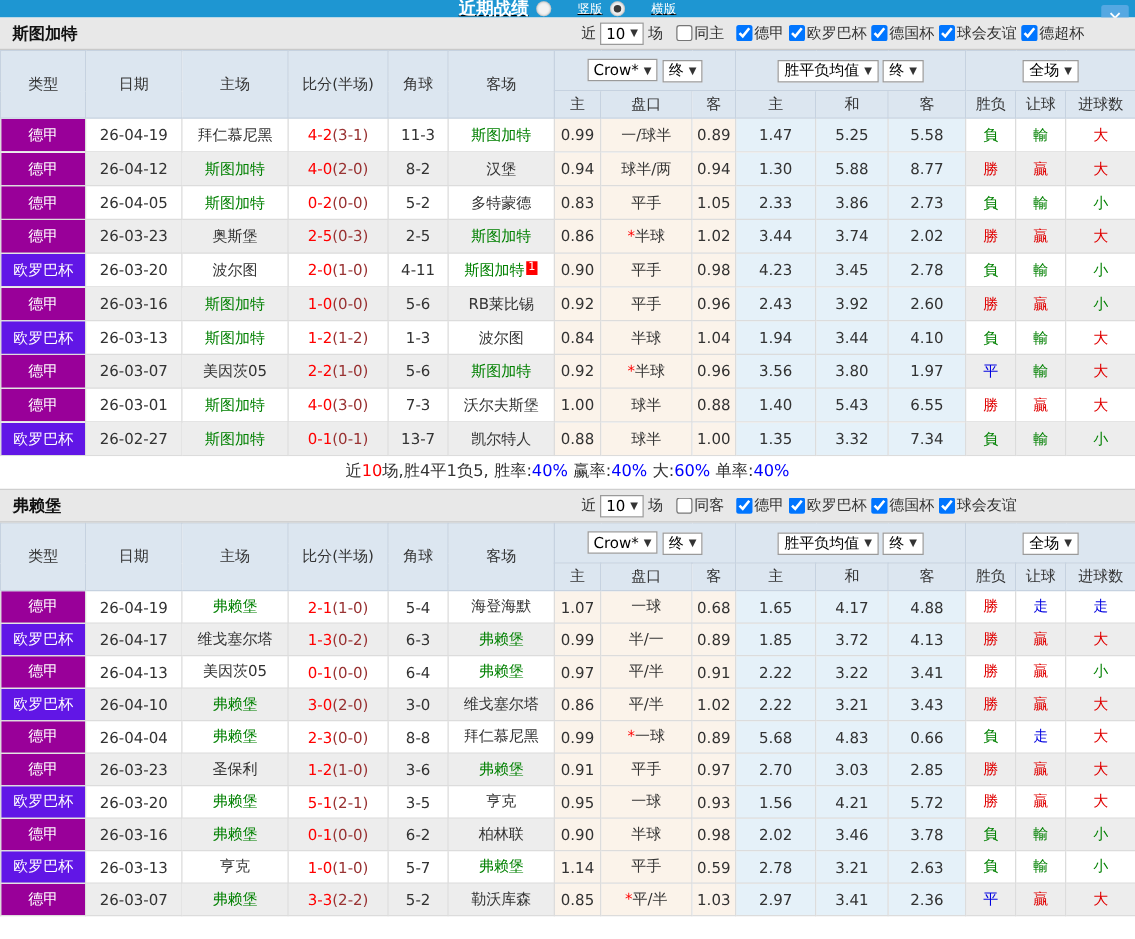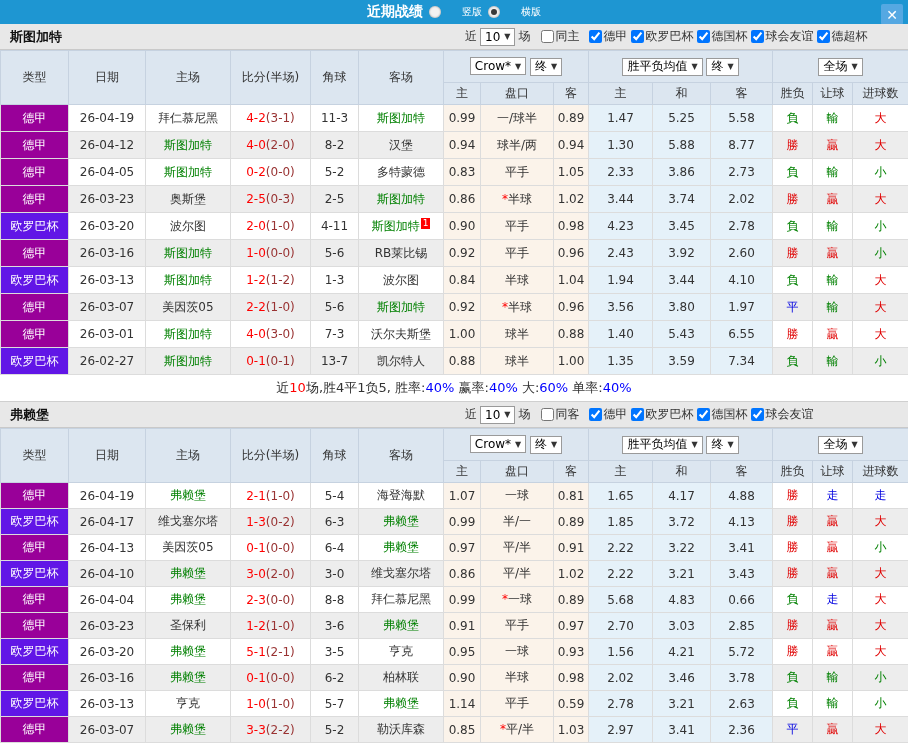--- a/index.html
+++ b/index.html
@@ -1,21 +1,21 @@
 <!DOCTYPE html>
 <html><head>
 <meta charset="utf-8">
 <style>
   * { box-sizing: border-box; margin: 0; padding: 0; }
   html,body { background:#fff; }
   body { font-family: "DejaVu Sans", "Liberation Sans", sans-serif; width:908px; height:751px; overflow:hidden; }
   .app { width:908px; height:751px; overflow:hidden; background:#fff; }
 
   
-  .titlebar { height:24px; background:#1e96d2; position:relative; display:flex; align-items:center; justify-content:center; }
+  .titlebar { height:14px; background:#1e96d2; position:relative; display:flex; align-items:center; justify-content:center;text-decoration:underline; }
   .title-group { display:flex; align-items:center; gap:6px; color:#fff; }
   .title-text { font-weight:bold; font-size:14px; }
   .radio-opt { display:flex; align-items:center; gap:21px; font-size:10px; cursor:pointer; color:#fff; }
   .radio { width:12px; height:12px; border-radius:50%; background:#f2f2f2; box-shadow: inset 0 0 2px #888; display:inline-flex; align-items:center; justify-content:center; }
   .radio.selected::after { content:""; width:6px; height:6px; border-radius:50%; background:#3a3a3a; }
   .close-btn { position:absolute; right:5px; top:4px; width:22px; height:21px; background:#55a8e2; color:#fff; font-size:14px; font-weight:bold; display:flex; align-items:center; justify-content:center; border-radius:2px; cursor:pointer; }
 
   
   .section-header { height:26px; background:#e8e8e8; border-bottom:1px solid #c9c9c9; position:relative; display:flex; align-items:center; font-size:12px; color:#333; }
   .team-name { margin-left:10px; font-weight:bold; font-size:13px; color:#111; }
@@ -334,21 +334,21 @@
     <td class="c-type" style="background: rgb(97, 22, 230);"><span>欧罗巴杯</span></td>
     <td class="c-date">26-02-27</td>
     <td class="c-team"><span class="active">斯图加特</span></td>
     <td class="c-score"><span class="s-main">0-1</span><span class="s-half">(0-1)</span></td>
     <td class="c-corner">13-7</td>
     <td class="c-team c-away"><span>凯尔特人</span></td>
     <td class="c-odd o0">0.88</td>
     <td class="c-odd o1">球半</td>
     <td class="c-odd o2">1.00</td>
     <td class="c-avg a0">1.35</td>
-    <td class="c-avg a1">3.59</td>
+    <td class="c-avg a1">3.32</td>
     <td class="c-avg a2">7.34</td>
     <td class="c-res r0" style="color: rgb(0, 128, 0);">負</td>
     <td class="c-res r1" style="color: rgb(0, 128, 0);">輸</td>
     <td class="c-res r2" style="color: rgb(0, 128, 0);">小</td>
   </tr>
 </tbody>
     </table>
     <div class="summary"><span style="color: rgb(51, 51, 51);">近</span><span style="color: rgb(255, 0, 0);">10</span><span style="color: rgb(51, 51, 51);">场,胜4平1负5, 胜率:</span><span style="color: rgb(0, 0, 255);">40%</span><span style="color: rgb(51, 51, 51);"> 赢率:</span><span style="color: rgb(0, 0, 255);">40%</span><span style="color: rgb(51, 51, 51);"> 大:</span><span style="color: rgb(0, 0, 255);">60%</span><span style="color: rgb(51, 51, 51);"> 单率:</span><span style="color: rgb(0, 0, 255);">40%</span></div>
   </div>
 
@@ -449,21 +449,21 @@
       <tbody>
   <tr>
     <td class="c-type" style="background: rgb(153, 0, 153);"><span>德甲</span></td>
     <td class="c-date">26-04-19</td>
     <td class="c-team"><span class="active">弗赖堡</span></td>
     <td class="c-score"><span class="s-main">2-1</span><span class="s-half">(1-0)</span></td>
     <td class="c-corner">5-4</td>
     <td class="c-team c-away"><span>海登海默</span></td>
     <td class="c-odd o0">1.07</td>
     <td class="c-odd o1">一球</td>
-    <td class="c-odd o2">0.81</td>
+    <td class="c-odd o2">0.68</td>
     <td class="c-avg a0">1.65</td>
     <td class="c-avg a1">4.17</td>
     <td class="c-avg a2">4.88</td>
     <td class="c-res r0" style="color: rgb(224, 0, 0);">勝</td>
     <td class="c-res r1" style="color: rgb(0, 0, 224);">走</td>
     <td class="c-res r2" style="color: rgb(0, 0, 224);">走</td>
   </tr>
 
   <tr>
     <td class="c-type" style="background: rgb(97, 22, 230);"><span>欧罗巴杯</span></td>

